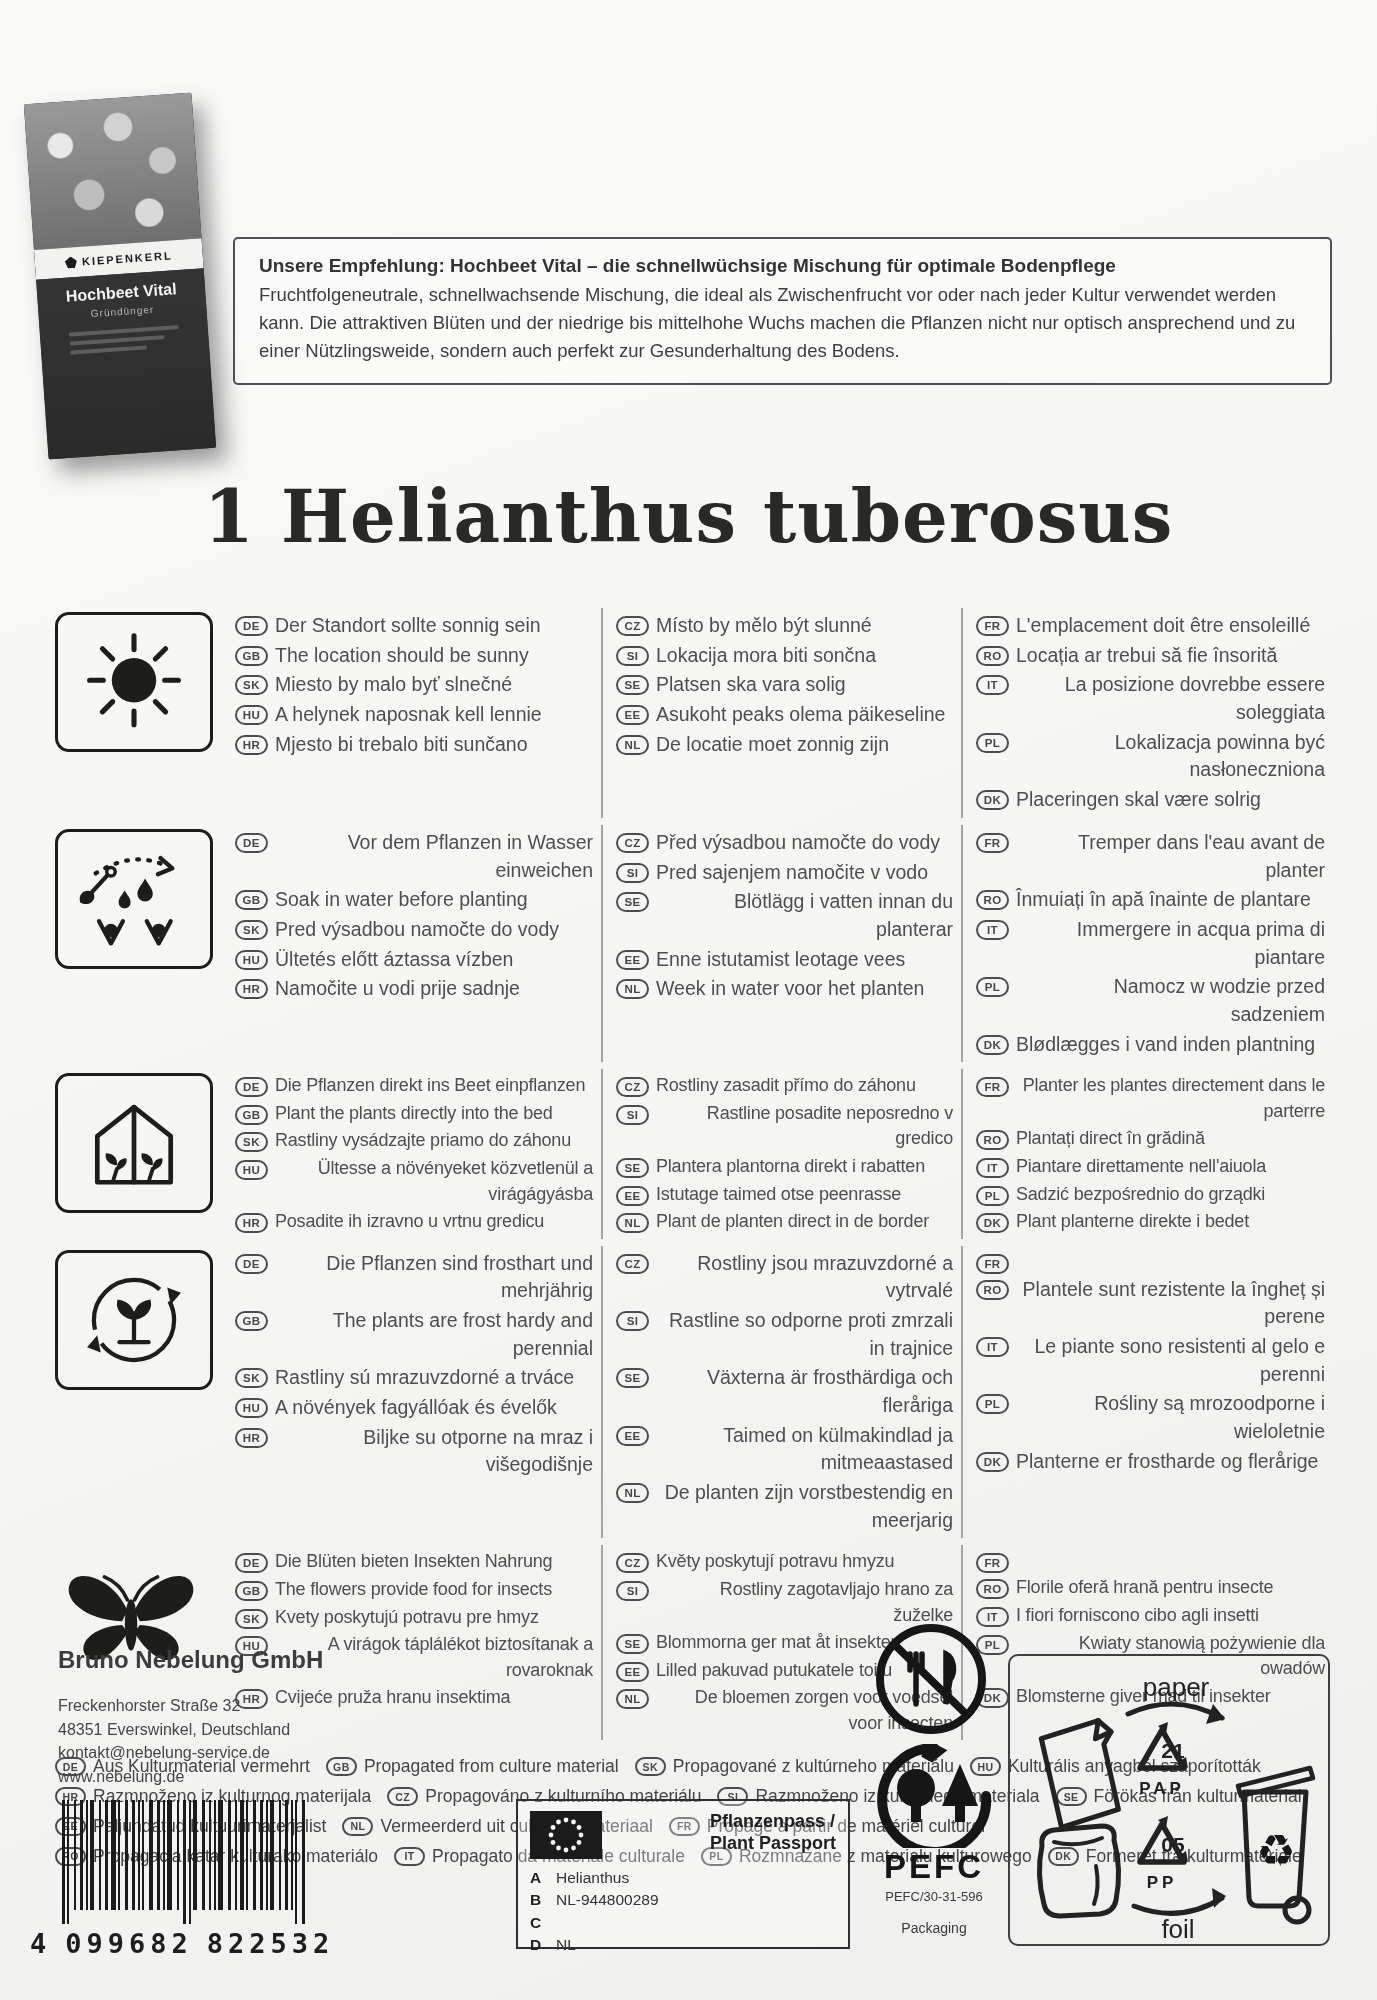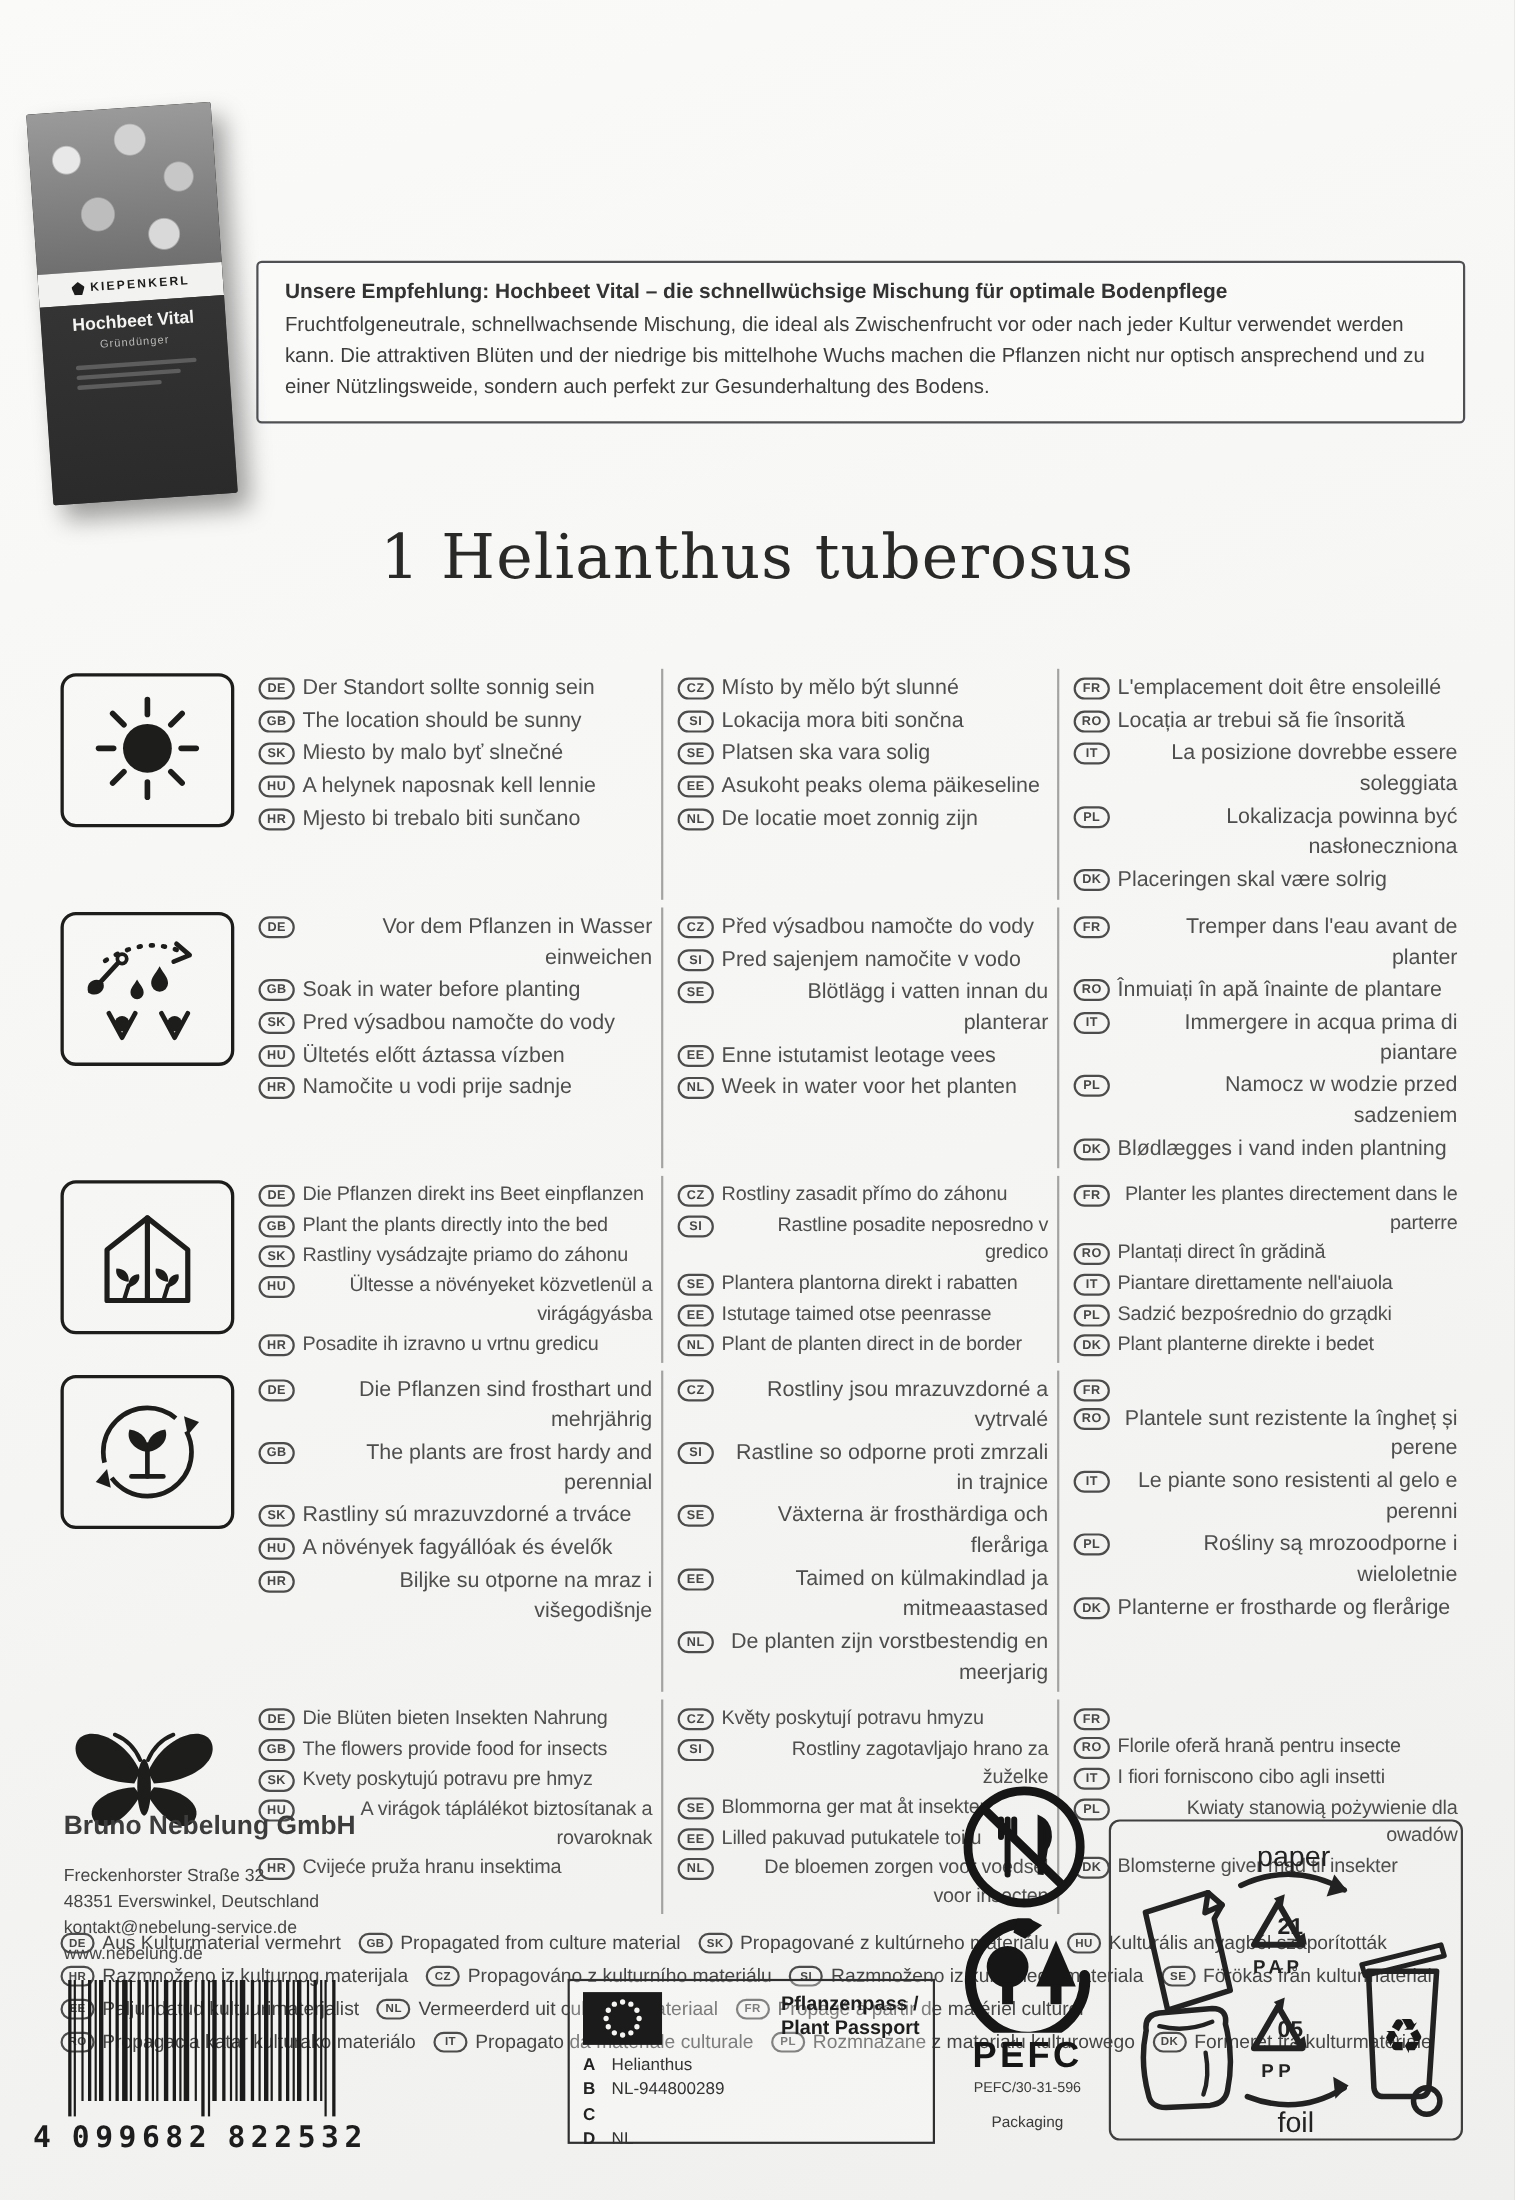--- a/index.html
+++ b/index.html
@@ -25,21 +25,21 @@
   .p-lines{margin:12px auto 0;width:110px;}
   .p-lines i{display:block;height:4px;background:#5d5d5d;border-radius:2px;margin:5px 0;}
   .p-lines i:nth-child(2){width:86%;} .p-lines i:nth-child(3){width:70%;}
   
   .rec{position:absolute;left:233px;top:237px;width:1099px;box-sizing:border-box;
        border:2px solid #4f5054;border-radius:5px;padding:16px 24px 18px;background:rgba(255,255,255,.25);}
   .rec-head{font-size:19px;font-weight:bold;color:#333;margin-bottom:4px;}
   .rec-body{font-size:18.5px;line-height:1.52;color:#3d3d3d;}
   
   .title{position:absolute;top:474px;left:0;right:0;text-align:center;
-         font-family:"DejaVu Serif",serif;font-weight:400;font-size:56px;color:#292927;letter-spacing:1px;}
+         font-family:"DejaVu Serif",serif;font-weight:700;font-size:72px;color:#292927;letter-spacing:1px;}
   
   .main{position:absolute;top:608px;left:55px;width:1278px;text-align:right;}
   .row{display:flex;align-items:flex-start;min-height:157px;margin-bottom:7px;}
   .icon-cell{flex:0 0 178px;display:flex;justify-content:flex-start;padding-top:4px;}
   .icon-frame{width:152px;height:134px;display:flex;align-items:center;justify-content:center;}
   .icon-frame.boxed{border:3px solid #1d1d1b;border-radius:14px;}
   .icon-frame svg{display:block;}
   .cols{flex:1;display:flex;align-items:stretch;}
   .col{box-sizing:border-box;padding:2px 8px 2px 2px;}
   .col.c1{flex:0 0 368px;}

